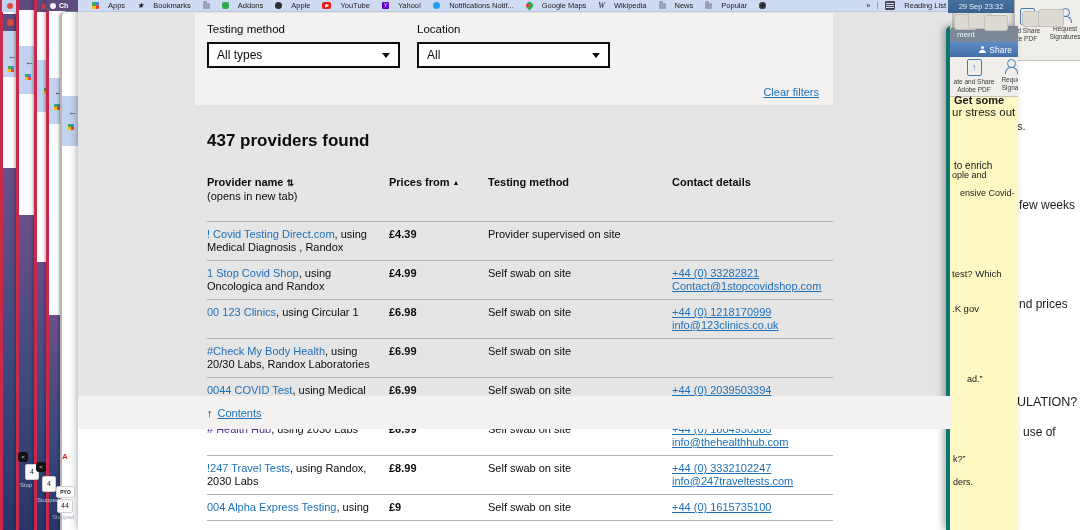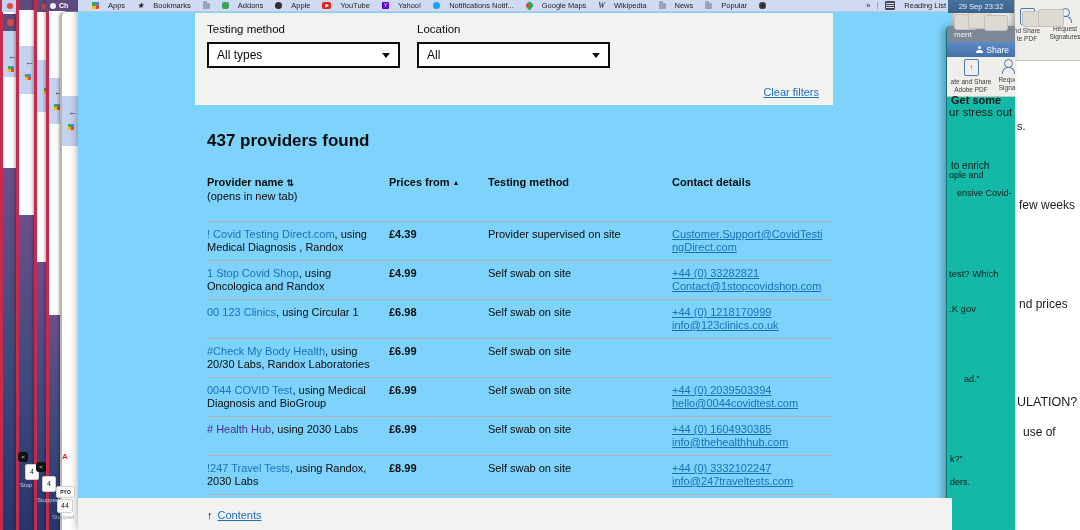--- a/index.html
+++ b/index.html
@@ -42,21 +42,21 @@
   .bmi-yahoo::before{content:"Y";}
   .bmi-twitter{background:#1da1f2;border-radius:50%;}
   .bmi-map-pin{background:radial-gradient(circle at 35% 35%,#ea4335 30%,#34a853 31%);border-radius:50% 50% 50% 0;transform:rotate(-45deg);}
   .bmi-wikipedia{width:auto;height:auto;font-family:"Liberation Serif",serif;font-size:8px;line-height:7px;color:#111;}
   .bmi-wikipedia::before{content:"W";}
   .bmi-globe{background:#2d2d2d;border-radius:50%;box-shadow:inset 0 0 0 1px #555;}
   .bm-right{margin-left:auto;display:flex;align-items:center;gap:7px;}
   .bm-sep{width:1px;height:7px;background:#93a0bd;}
   .bmi-reading-list{width:8px;height:7px;border:1px solid #445;border-radius:1px;background:linear-gradient(#445 1px,transparent 1px) 0 2px/100% 2px repeat-y;}
 
-  #page{position:relative;height:519px;background:#7dd3fc;color:#0b0c0c;}
+  #page{position:relative;height:417px;background:#e5e5e5;color:#0b0c0c;}
   #filter-panel{position:absolute;left:117px;top:1px;width:638px;height:92px;background:#f3f2f1;}
   .fgroup{position:absolute;top:10px;}
   #fgroup-method{left:12px;} #fgroup-location{left:222px;}
   .flabel{font-size:11.5px;color:#0b0c0c;display:block;margin-bottom:7px;}
   .fselect{width:193px;height:26px;border:2px solid #0b0c0c;background:#fff;display:flex;align-items:center;padding:0 8px;font-size:12px;justify-content:space-between;box-sizing:border-box;}
   .fchev{width:0;height:0;border-left:4px solid transparent;border-right:4px solid transparent;border-top:5px solid #0b0c0c;}
   #clear-filters{position:absolute;right:14px;bottom:7px;font-size:11px;color:#1d70b8;text-decoration:underline;cursor:pointer;}
 
   #results-heading{position:absolute;left:129px;top:119px;font-size:17px;font-weight:bold;margin:0;}
 
@@ -81,21 +81,21 @@
   
   .gray-stack{position:absolute;z-index:8;}
   .gs{position:absolute;background:#ddd9d3;border:1px solid #c4c0ba;border-radius:3px;}
   #acro-b{position:absolute;left:1014px;top:0;width:66px;height:530px;background:#fff;border-left:1px solid #b5b2ad;box-shadow:-2px 0 5px rgba(0,0,0,.25);z-index:2;}
   #acro-b .toolbar{position:relative;height:60px;background:#f0eeeb;border-bottom:1px solid #c8c4be;overflow:hidden;}
   .tool-stack{position:absolute;text-align:center;color:#3b3b3b;font-size:6.5px;line-height:8px;}
   .tool-icon{width:13px;height:15px;border:1.5px solid #4a7ab5;border-radius:2px;margin:0 auto 2px auto;position:relative;color:#4a7ab5;font-size:8px;line-height:15px;}
   .tool-icon.person{border:none;width:14px;height:15px;}
   .tool-icon.person::before{content:"";position:absolute;left:3px;top:0;width:7px;height:7px;border:1.5px solid #4a7ab5;border-radius:50%;}
   .tool-icon.person::after{content:"";position:absolute;left:1px;top:8px;width:11px;height:6px;border:1.5px solid #4a7ab5;border-bottom:none;border-radius:6px 6px 0 0;}
-  #acro-a{position:absolute;left:946px;top:26px;width:68px;height:504px;background:#14b8a6;border-left:1px solid #0f766e;border-top-left-radius:5px;box-shadow:-3px 0 7px rgba(0,0,0,.3);z-index:3;}
+  #acro-a{position:absolute;left:946px;top:26px;width:68px;height:504px;background:#fef9c3;border-left:4px solid #0f766e;border-top-left-radius:5px;box-shadow:-3px 0 7px rgba(0,0,0,.3);z-index:3;}
   #a-title{height:16px;background:#7d8897;color:#f4f5f7;font-size:8px;padding:4px 0 0 7px;border-top-left-radius:5px;box-sizing:border-box;}
   #a-share{height:15px;background:linear-gradient(#5e8cc6,#436fa7);color:#fff;font-size:8.5px;display:flex;align-items:center;justify-content:flex-end;gap:3px;padding-right:6px;}
   .share-person{width:7px;height:7px;position:relative;}
   .share-person::before{content:"";position:absolute;left:2px;top:0;width:3px;height:3px;border-radius:50%;background:#fff;}
   .share-person::after{content:"";position:absolute;left:0;top:3.5px;width:7px;height:3.5px;border-radius:3px 3px 0 0;background:#fff;}
   #a-toolbar{position:relative;height:39px;background:#f0eeeb;border-bottom:1px solid #c8c4be;overflow:hidden;}
   .frag{position:absolute;color:#1a1a1a;white-space:nowrap;}
   #time-badge{position:absolute;left:948px;top:0;width:66px;height:13px;background:linear-gradient(#47729f,#3a618c);color:#e9eff8;font-size:7.5px;display:flex;align-items:center;justify-content:center;z-index:20;}
 </style>
 </head>
@@ -257,23 +257,20 @@
             <span class="sort-up">▲</span>
           </div>
           <div class="th cell">Testing method</div>
           <div class="th cell">Contact details</div>
         </div>
         <div id="tbody">
             <div class="trow tgrid">
               <div class="cell name-cell"><span class="plink">! Covid Testing Direct.com</span><span class="prest">, using Medical Diagnosis , Randox</span></div>
               <div class="cell price-cell">£4.39</div>
               <div class="cell method-cell">Provider supervised on site</div>
-              <div class="cell contact-cell">
-                <a class="clink">Customer.Support@CovidTestingDirect.com</a>
-              </div>
             </div>
             <div class="trow tgrid">
               <div class="cell name-cell"><span class="plink">1 Stop Covid Shop</span><span class="prest">, using Oncologica and Randox</span></div>
               <div class="cell price-cell">£4.99</div>
               <div class="cell method-cell">Self swab on site</div>
               <div class="cell contact-cell">
                 <a class="clink">+44 (0) 33282821</a>
                 <a class="clink">Contact@1stopcovidshop.com</a>
               </div>
             </div>

